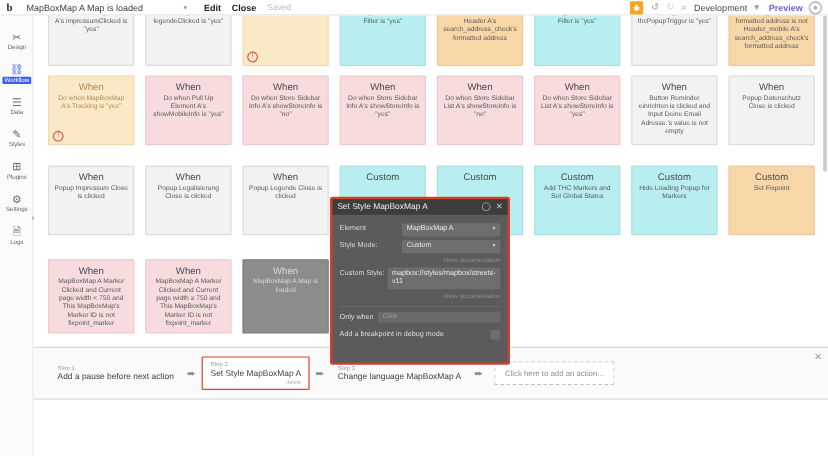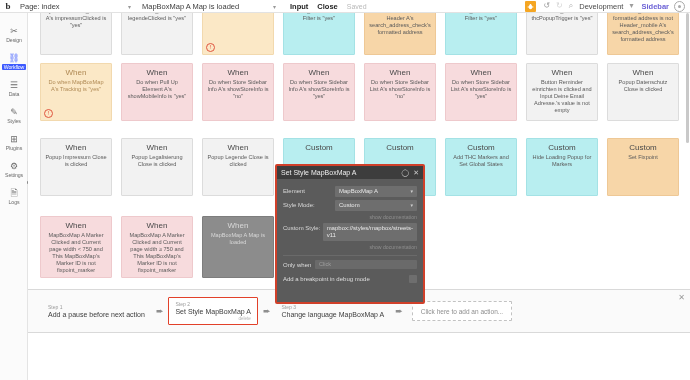--- a/index.html
+++ b/index.html
@@ -167,48 +167,44 @@
   .collapse-tab{
     position:absolute;left:50%;top:285px;transform:translateX(-50%);
     color:#9a9a9a;font-size:6px;z-index:31;
   }
 </style>
 </head>
 <body>
 
 <div class="topbar">
   <div class="logo">b</div>
-  <div class="page-select">
-    <span>Page: index</span>
-    <span class="caret">▾</span>
-  </div>
   <div class="wf-select">
     <span>MapBoxMap A Map is loaded</span>
     <span class="caret">▾</span>
   </div>
-  <div class="menu-link">Input</div>
+  <div class="menu-link">Edit</div>
   <div class="menu-link">Close</div>
   <div class="saved">Saved</div>
   <div class="topbar-right">
     <div class="bug-btn">
       <svg width="7" height="7" viewBox="0 0 16 16" aria-hidden="true">
         <ellipse cx="8" cy="9" rx="4" ry="5" fill="#ffffff"></ellipse>
         <rect x="6" y="2" width="4" height="3" rx="1.5" fill="#ffffff"></rect>
         <rect x="1.5" y="7" width="3" height="1.2" fill="#ffffff"></rect>
         <rect x="11.5" y="7" width="3" height="1.2" fill="#ffffff"></rect>
         <rect x="1.5" y="10" width="3" height="1.2" fill="#ffffff"></rect>
         <rect x="11.5" y="10" width="3" height="1.2" fill="#ffffff"></rect>
       </svg>
     </div>
     <span class="ico">↺</span>
     <span class="ico dim">↻</span>
     <span class="ico">⌕</span>
     <span class="dev-sel">Development</span>
     <span class="ico">▾</span>
-    <span class="preview-link">Sidebar</span>
+    <span class="preview-link">Preview</span>
     <span class="avatar">
         <i></i>
       </span>
   </div>
 </div>
 
 <div class="rail">
   <div class="rail-item">
     <span class="glyph">✂</span>
     <span class="lbl">Design</span>

